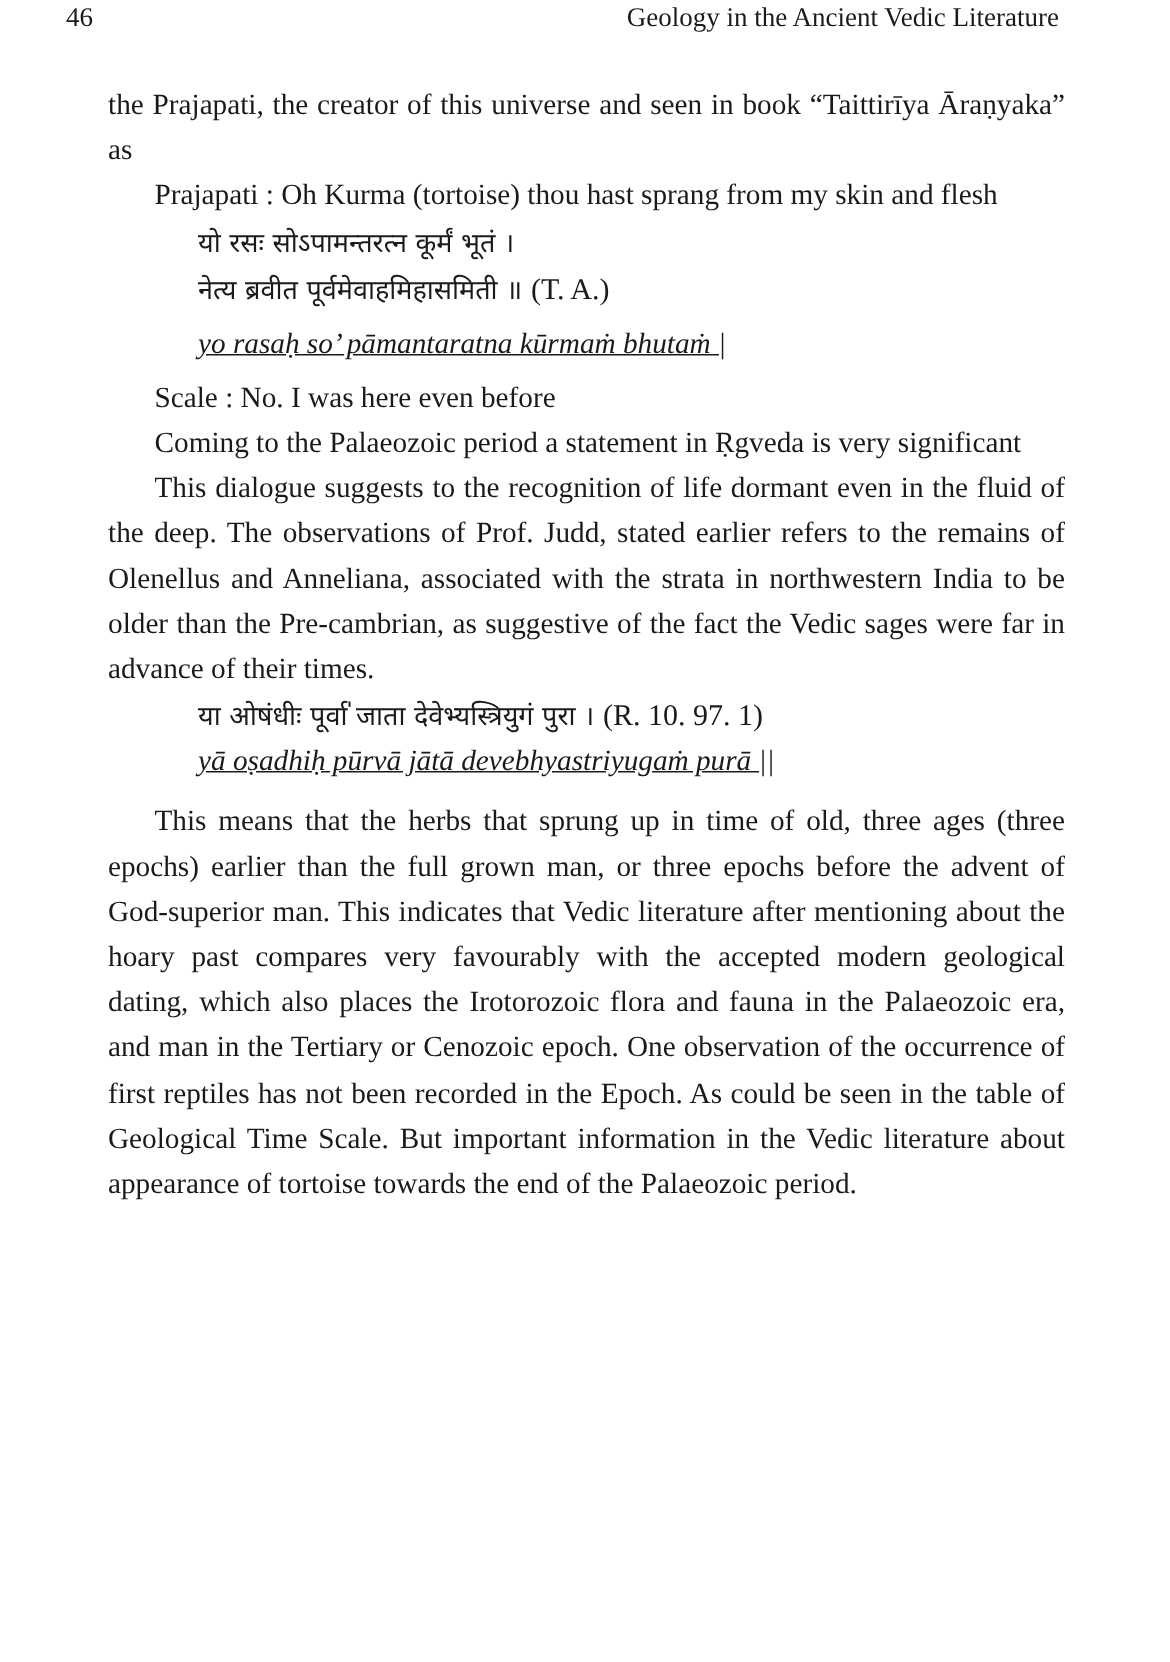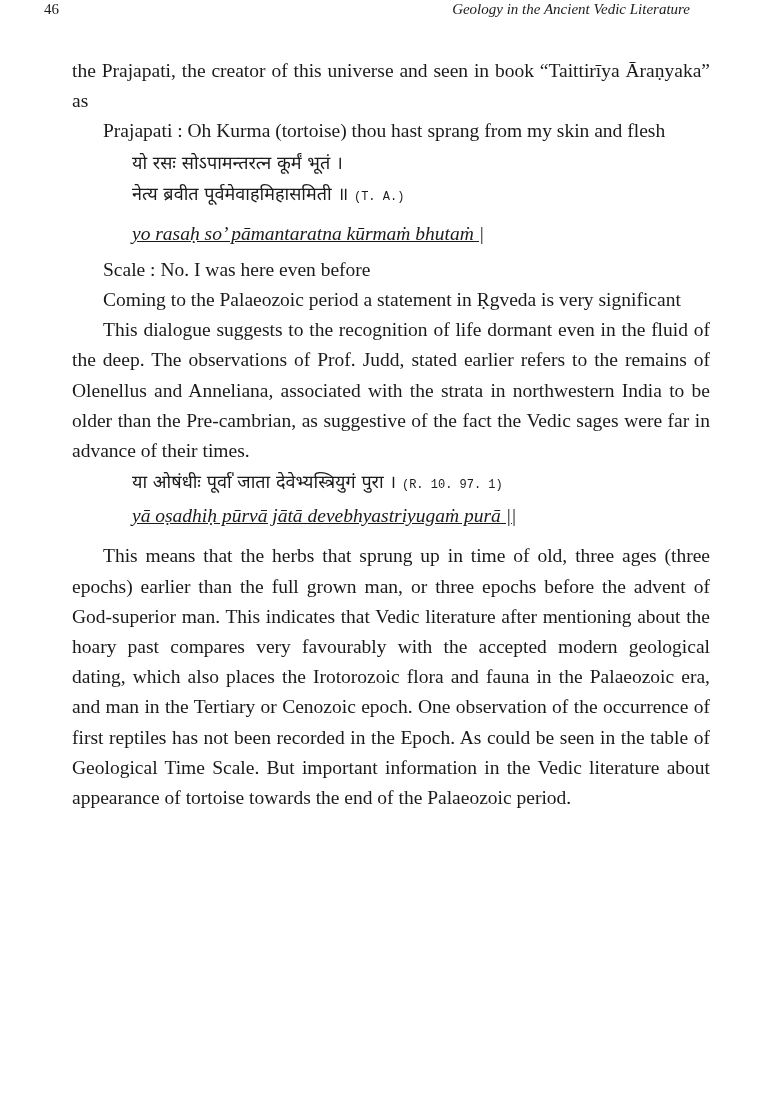--- a/index.html
+++ b/index.html
@@ -2,30 +2,30 @@
 <html><head>
   <meta charset="utf-8">
   <style>
     html, body { margin: 0; padding: 0; background: #ffffff; }
     body {
       width: 780px; height: 1108px; overflow: hidden; position: relative;
       font-family: "Liberation Serif", "DejaVu Serif", serif;
       color: #1a1a1a;
     }
     .page { position: absolute; left: 0; top: 0; width: 780px; height: 1108px; }
-    .header { position: absolute; top: 0; left: 44px; right: 74px; height: 26px; font-size: 15px; }
+    .header { position: absolute; top: 0; left: 44px; right: 74px; height: 26px; font-size: 18px; }
     .page-number { position: absolute; left: 0; top: 1px; }
-    .running-head { position: absolute; right: 16px; top: 1px; font-style: italic; }
+    .running-head { position: absolute; right: 0; top: 1px; }
     .body { position: absolute; left: 72px; top: 56px; width: 638px; font-size: 19.5px; line-height: 30.2px; }
     .p { margin: 0; text-align: justify; }
     .p.indent { text-indent: 31px; }
     .p.last { text-align-last: left; }
     .verse { margin: 0; padding-left: 60px; }
     .skt { font-family: "DejaVu Sans", sans-serif; font-size: 18px; line-height: 31px; white-space: nowrap; }
-    .skt .ref { font-family: Liberation Mono, monospace; font-size: 12px; }
+    .skt .ref { font-family: Liberation Serif, serif; font-size: 20px; }
     .trans { font-style: italic; white-space: nowrap; text-decoration: underline; }
     .gap-s { height: 6px; }
     .gap-m { height: 10px; }
   </style>
 </head>
 <body>
 
 <div class="page">
   <div class="header">
     <span class="page-number">46</span>

